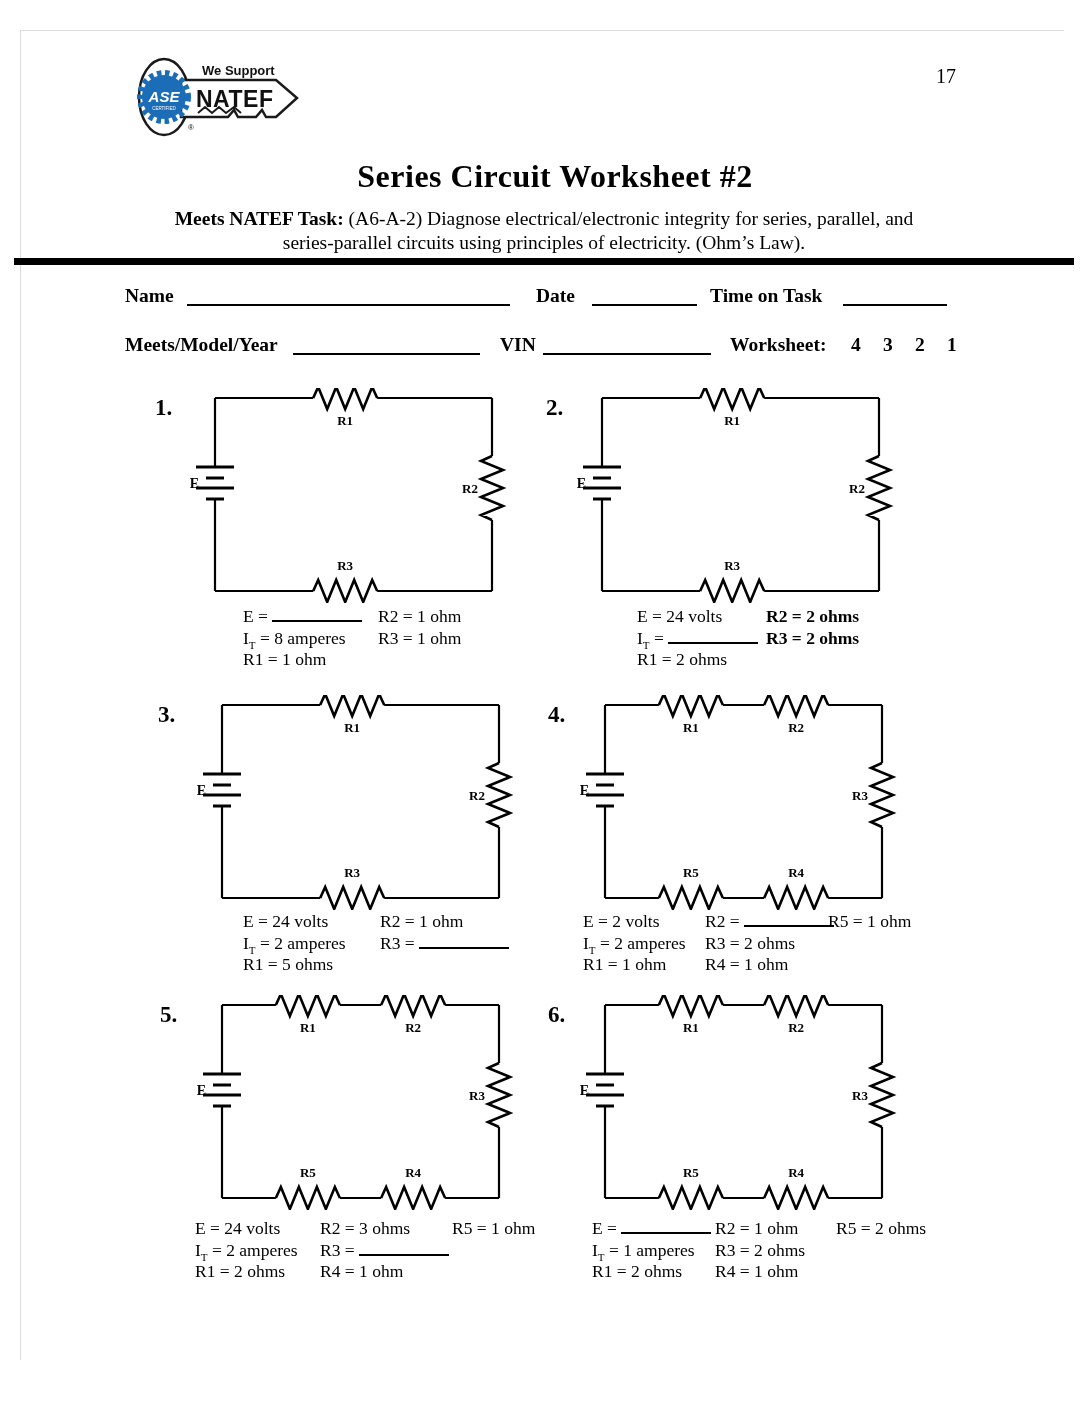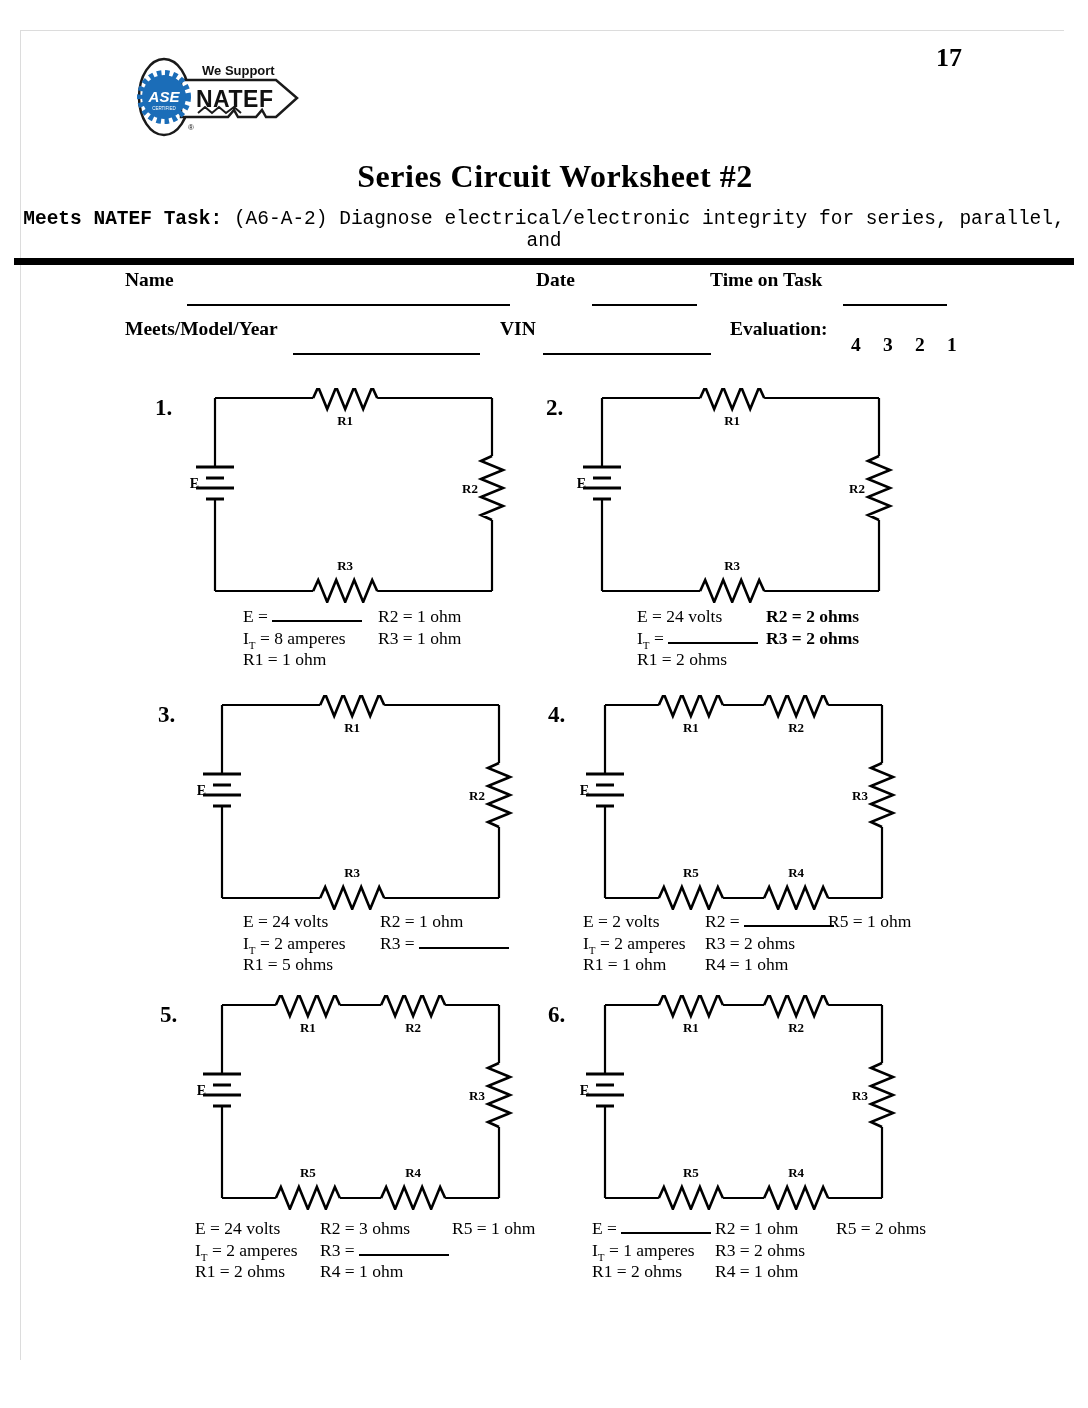--- a/index.html
+++ b/index.html
@@ -1,31 +1,31 @@
 <!DOCTYPE html>
 <html><head>
 <meta charset="utf-8">
 <style>
   html,body{margin:0;padding:0;background:#fff;}
   .page{position:relative;width:1088px;height:1408px;background:#fff;overflow:hidden;
         font-family:"Liberation Serif",serif;color:#000;}
   .scan-edge-top{position:absolute;left:20px;top:30px;width:1044px;height:0;border-top:1px solid #dcdcdc;}
   .scan-edge-left{position:absolute;left:20px;top:30px;height:1330px;width:0;border-left:1px solid #dcdcdc;}
-  .page-number{position:absolute;left:936px;top:43px;font-size:26px;font-weight:bold;}
+  .page-number{position:absolute;left:936px;top:65px;font-size:20px;font-weight:normal;}
   .logo{position:absolute;left:126px;top:50px;}
   .title{position:absolute;left:0;top:147px;width:100%;text-align:center;
          font-size:32px;font-weight:bold;margin:11px;letter-spacing:.5px;}
   .task-line{position:absolute;left:0;width:100%;text-align:center;font-size:19.5px;}
-  #task1{top:208px;font-family:Liberation Mono, monospace;}
+  #task1{top:208px;}
   #task2{top:232px;}
   .thick-rule{position:absolute;left:14px;top:258px;width:1060px;height:7px;background:#000;}
   .form-row{position:absolute;left:0;width:100%;height:26px;}
   #row1{top:281px;}
   #row2{top:330px;}
-  .flabel{position:absolute;bottom:16px;font-size:19.5px;font-weight:bold;white-space:nowrap;}
+  .flabel{position:absolute;bottom:0;font-size:19.5px;font-weight:bold;white-space:nowrap;}
   .fline{position:absolute;bottom:1px;height:18px;border-bottom:2px solid #000;}
   .eval-num{position:absolute;bottom:0;font-size:19.5px;font-weight:bold;}
   .c-num{position:absolute;font-size:23px;font-weight:bold;}
   .circuit svg{position:absolute;}
   .val-col{position:absolute;font-size:17.5px;line-height:21.5px;white-space:nowrap;}
   .val-line{white-space:nowrap;}
   .blank{display:inline-block;width:90px;height:13px;border-bottom:2px solid #000;}
   sub{font-size:11px;line-height:0;}
 </style>
 </head>
@@ -56,38 +56,39 @@
       <text x="62" y="80" font-family="Liberation Sans, sans-serif" font-size="8" fill="#111">®</text>
     </svg>
   </div>
 
   <h1 class="title">Series Circuit Worksheet #2</h1>
 
   <div class="task-line" id="task1">
     <span style="font-weight:bold">Meets NATEF Task:</span>
     <span>(A6-A-2)  Diagnose electrical/electronic integrity for series, parallel, and</span>
   </div>
+  <div class="task-line" id="task2">series-parallel circuits using principles of electricity. (Ohm’s Law).</div>
 
   <div class="thick-rule"></div>
 
   <div class="form-row" id="row1">
     <span class="flabel" style="left:125px">Name</span>
     <span class="fline" style="left:187px;width:323px"></span>
     <span class="flabel" style="left:536px">Date</span>
     <span class="fline" style="left:592px;width:105px"></span>
     <span class="flabel" style="left:710px">Time on Task</span>
     <span class="fline" style="left:843px;width:104px"></span>
   </div>
 
   <div class="form-row" id="row2">
     <span class="flabel" style="left:125px">Meets/Model/Year</span>
     <span class="fline" style="left:293px;width:187px"></span>
     <span class="flabel" style="left:500px">VIN</span>
     <span class="fline" style="left:543px;width:168px"></span>
-    <span class="flabel" style="left:730px">Evaluation:</span>
+    <span class="flabel" style="left:730px">Worksheet:</span>
     <span class="eval-num" style="left:851px">4</span>
     <span class="eval-num" style="left:883px">3</span>
     <span class="eval-num" style="left:915px">2</span>
     <span class="eval-num" style="left:947px">1</span>
   </div>
 
   <div id="circuits">
       <div class="circuit">
         <div class="c-num" style="left: 155px; top: 395px;">1.</div>
         <svg viewBox="0 0 345 215" width="345" height="215" style="left: 170px; top: 388px;">

